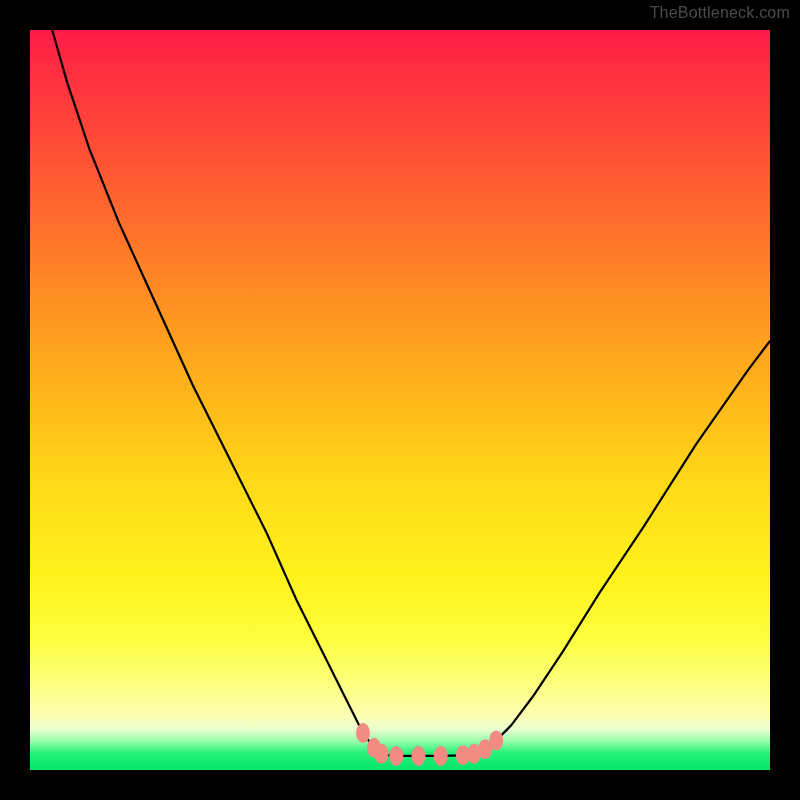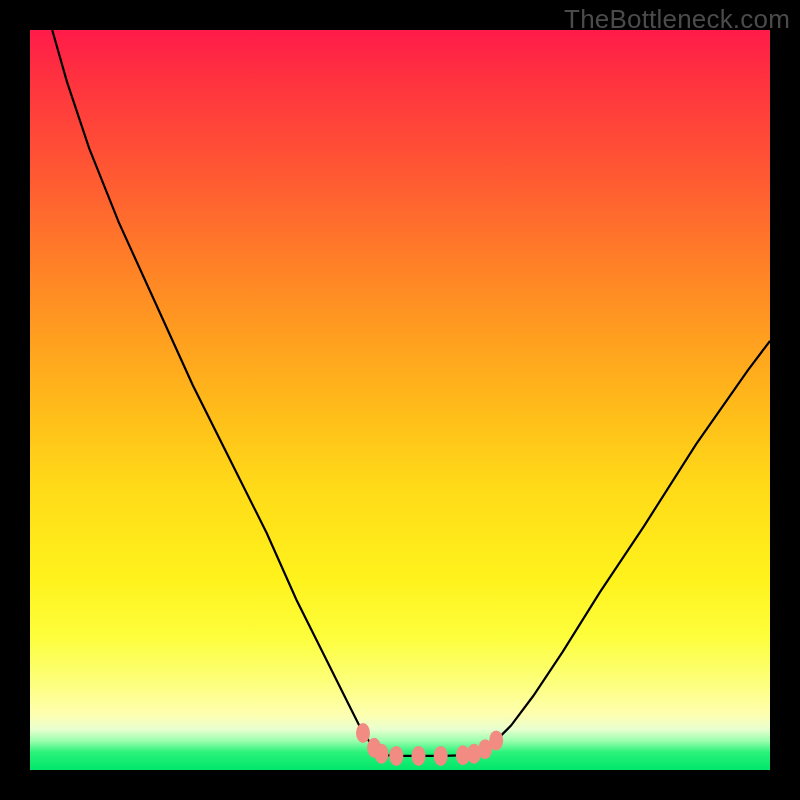--- a/index.html
+++ b/index.html
@@ -39,21 +39,21 @@
       #9fffb0 96%,
       #2bf27a 97.6%,
       #00e66a 100%
     );
   }
   .watermark {
     position: absolute;
     top: 4px;
     right: 10px;
     color: #4b4b4b;
-    font-size: 26px;
+    font-size: 16px;
     font-weight: 400;
     letter-spacing: 0.2px;
     user-select: none;
   }
   svg.curve {
     position: absolute;
     top: 0; left: 0;
     width: 740px;
     height: 740px;
   }

